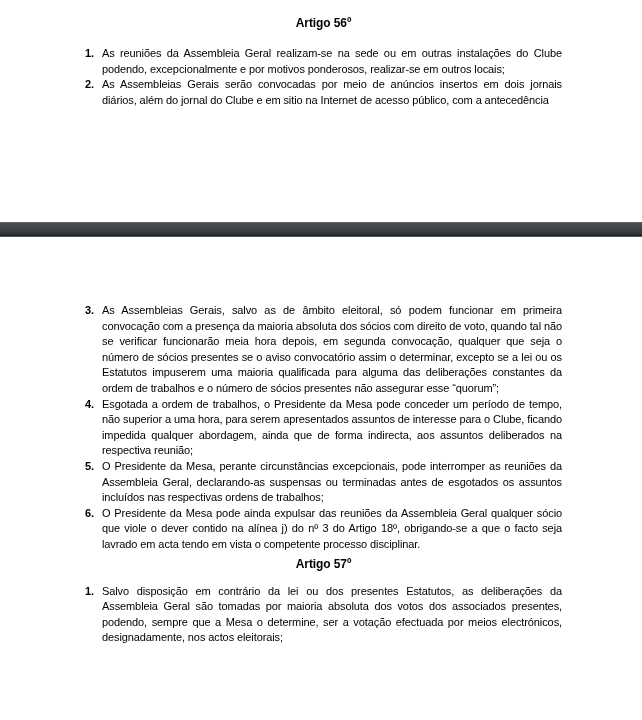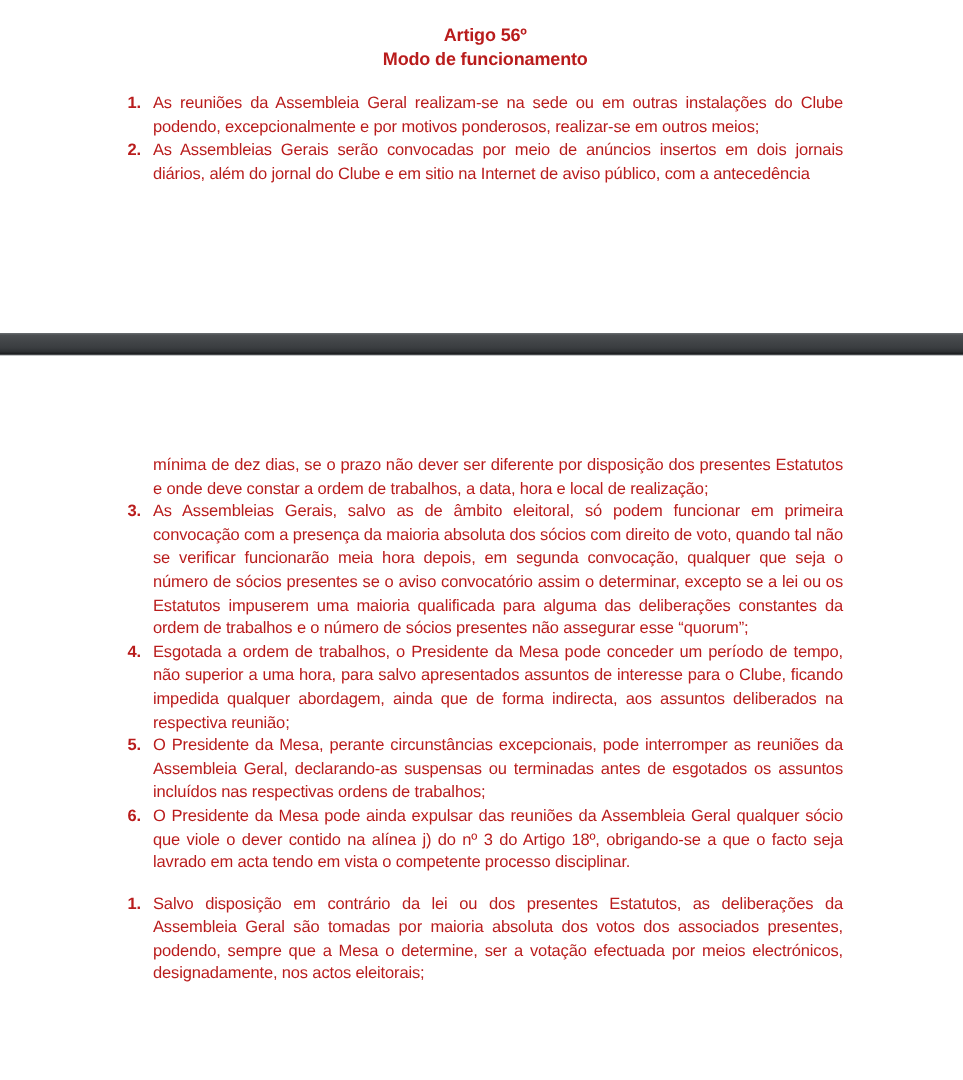--- a/index.html
+++ b/index.html
@@ -7,21 +7,21 @@
     padding: 0;
     background: #ffffff;
   }
   .viewport {
     position: relative;
     width: 642px;
     height: 720px;
     overflow: hidden;
     background: #ffffff;
     font-family: "Liberation Sans", sans-serif;
-    color: #b91c1c;
+    color: #000000;
   }
   .page {
     box-sizing: border-box;
   }
   .page-1 {
     height: 222px;
     padding-top: 15px;
   }
   .page-separator {
     height: 15px;
@@ -86,62 +86,61 @@
 </style>
 </head>
 <body>
 
 <div class="viewport">
 
   <div class="page page-1">
     <div class="content">
       <div class="heading-block-1">
         <div class="doc-heading">Artigo 56º</div>
-        <div class="doc-heading">Modo de funcionamento</div>
       </div>
       <div class="li">
         <span class="num">1.</span>
-        <span class="txt">As reuniões da Assembleia Geral realizam-se na sede ou em outras instalações do Clube podendo, excepcionalmente e por motivos ponderosos, realizar-se em outros meios;</span>
+        <span class="txt">As reuniões da Assembleia Geral realizam-se na sede ou em outras instalações do Clube podendo, excepcionalmente e por motivos ponderosos, realizar-se em outros locais;</span>
       </div>
       <div class="li">
         <span class="num">2.</span>
-        <span class="txt">As Assembleias Gerais serão convocadas por meio de anúncios insertos em dois jornais diários, além do jornal do Clube e em sitio na Internet de aviso público, com a antecedência</span>
+        <span class="txt">As Assembleias Gerais serão convocadas por meio de anúncios insertos em dois jornais diários, além do jornal do Clube e em sitio na Internet de acesso público, com a antecedência</span>
       </div>
     </div>
   </div>
 
   <div class="page-separator"></div>
 
   <div class="page page-2">
     <div class="content">
-      <div class="cont-para">mínima de dez dias, se o prazo não dever ser diferente por disposição dos presentes Estatutos e onde deve constar a ordem de trabalhos, a data, hora e local de realização;</div>
 
       <div class="li">
         <span class="num">3.</span>
         <span class="txt">As Assembleias Gerais, salvo as de âmbito eleitoral, só podem funcionar em primeira convocação com a presença da maioria absoluta dos sócios com direito de voto, quando tal não se verificar funcionarão meia hora depois, em segunda convocação, qualquer que seja o número de sócios presentes se o aviso convocatório assim o determinar, excepto se a lei ou os Estatutos impuserem uma maioria qualificada para alguma das deliberações constantes da ordem de trabalhos e o número de sócios presentes não assegurar esse “quorum”;</span>
       </div>
 
       <div class="li">
         <span class="num">4.</span>
         <span class="txt">
-          <div class="sub-para">Esgotada a ordem de trabalhos, o Presidente da Mesa pode conceder um período de tempo, não superior a uma hora, para salvo apresentados assuntos de interesse para o Clube, ficando impedida qualquer abordagem, ainda que de forma indirecta, aos assuntos deliberados na respectiva reunião;</div>
+          <div class="sub-para">Esgotada a ordem de trabalhos, o Presidente da Mesa pode conceder um período de tempo, não superior a uma hora, para serem apresentados assuntos de interesse para o Clube, ficando impedida qualquer abordagem, ainda que de forma indirecta, aos assuntos deliberados na respectiva reunião;</div>
         </span>
       </div>
 
       <div class="li">
         <span class="num">5.</span>
         <span class="txt">O Presidente da Mesa, perante circunstâncias excepcionais, pode interromper as reuniões da Assembleia Geral, declarando-as suspensas ou terminadas antes de esgotados os assuntos incluídos nas respectivas ordens de trabalhos;</span>
       </div>
 
       <div class="li">
         <span class="num">6.</span>
         <span class="txt">O Presidente da Mesa pode ainda expulsar das reuniões da Assembleia Geral qualquer sócio que viole o dever contido na alínea j) do nº 3 do Artigo 18º, obrigando-se a que o facto seja lavrado em acta tendo em vista o competente processo disciplinar.</span>
       </div>
 
       <div class="heading-block-2">
+        <div class="doc-heading">Artigo 57º</div>
       </div>
 
       <div class="li">
         <span class="num">1.</span>
         <span class="txt">Salvo disposição em contrário da lei ou dos presentes Estatutos, as deliberações da Assembleia Geral são tomadas por maioria absoluta dos votos dos associados presentes, podendo, sempre que a Mesa o determine, ser a votação efectuada por meios electrónicos, designadamente, nos actos eleitorais;</span>
       </div>
     </div>
   </div>
 
 </div>

